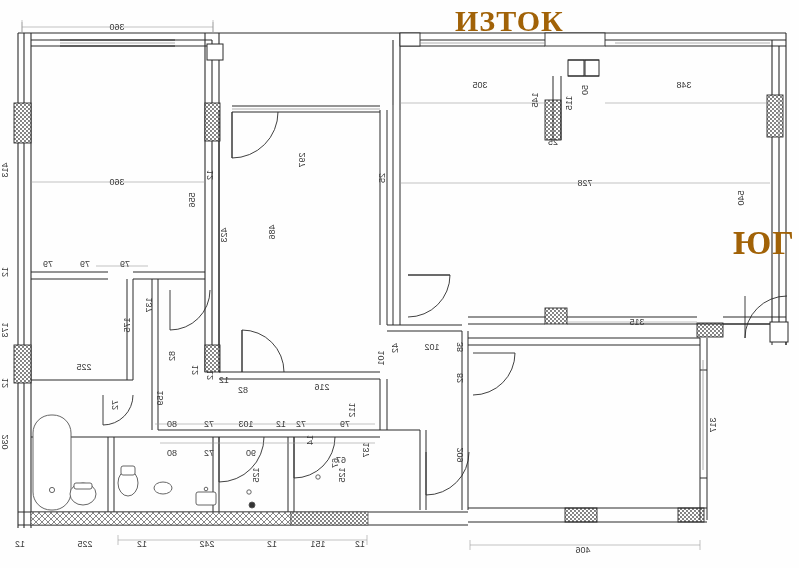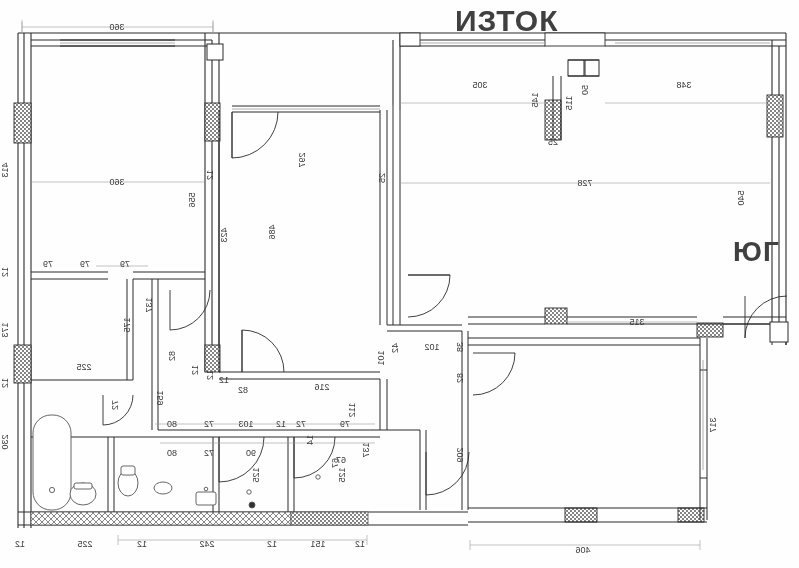--- a/index.html
+++ b/index.html
@@ -1,23 +1,23 @@
 <!DOCTYPE html>
 <html><head>
 <meta charset="utf-8">
 <style>
   html,body{margin:0;padding:0;background:#ffffff;}
   body{width:799px;height:568px;overflow:hidden;
        font-family:"Liberation Sans",sans-serif;}
   #stage{position:relative;width:799px;height:568px;background:#fefefe;}
   svg{display:block;position:absolute;top:0;left:0;}
-  .compass{position:absolute;color:#404040;font-weight:bold;
-           font-family:Liberation Sans, sans-serif;letter-spacing:1px;}
+  .compass{position:absolute;color:#a16207;font-weight:bold;
+           font-family:Liberation Serif, serif;letter-spacing:1px;}
   #lbl-east{left:455px;top:4px;font-size:30px;}
-  #lbl-south{left:733px;top:236px;font-size:28px;}
+  #lbl-south{left:733px;top:224px;font-size:34px;}
 </style>
 </head>
 <body>
 
 <div id="stage">
 
 <svg width="799" height="568" viewBox="0 0 799 568">
   <defs>
     <pattern id="hatchDots" width="4" height="4" patternUnits="userSpaceOnUse">
       <rect width="4" height="4" fill="#ffffff"></rect>

